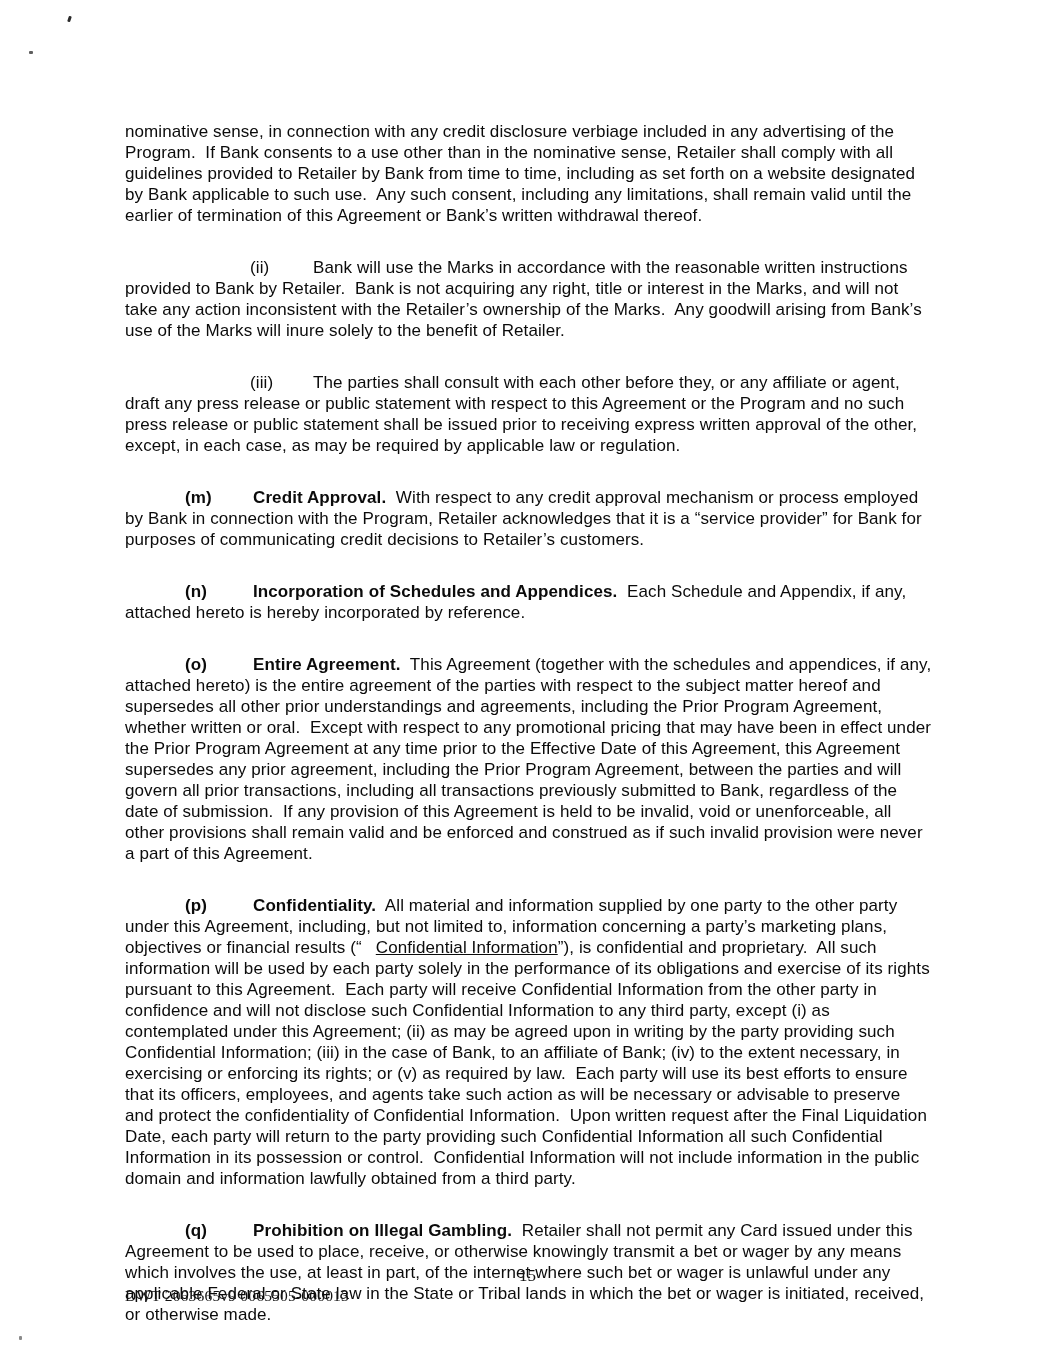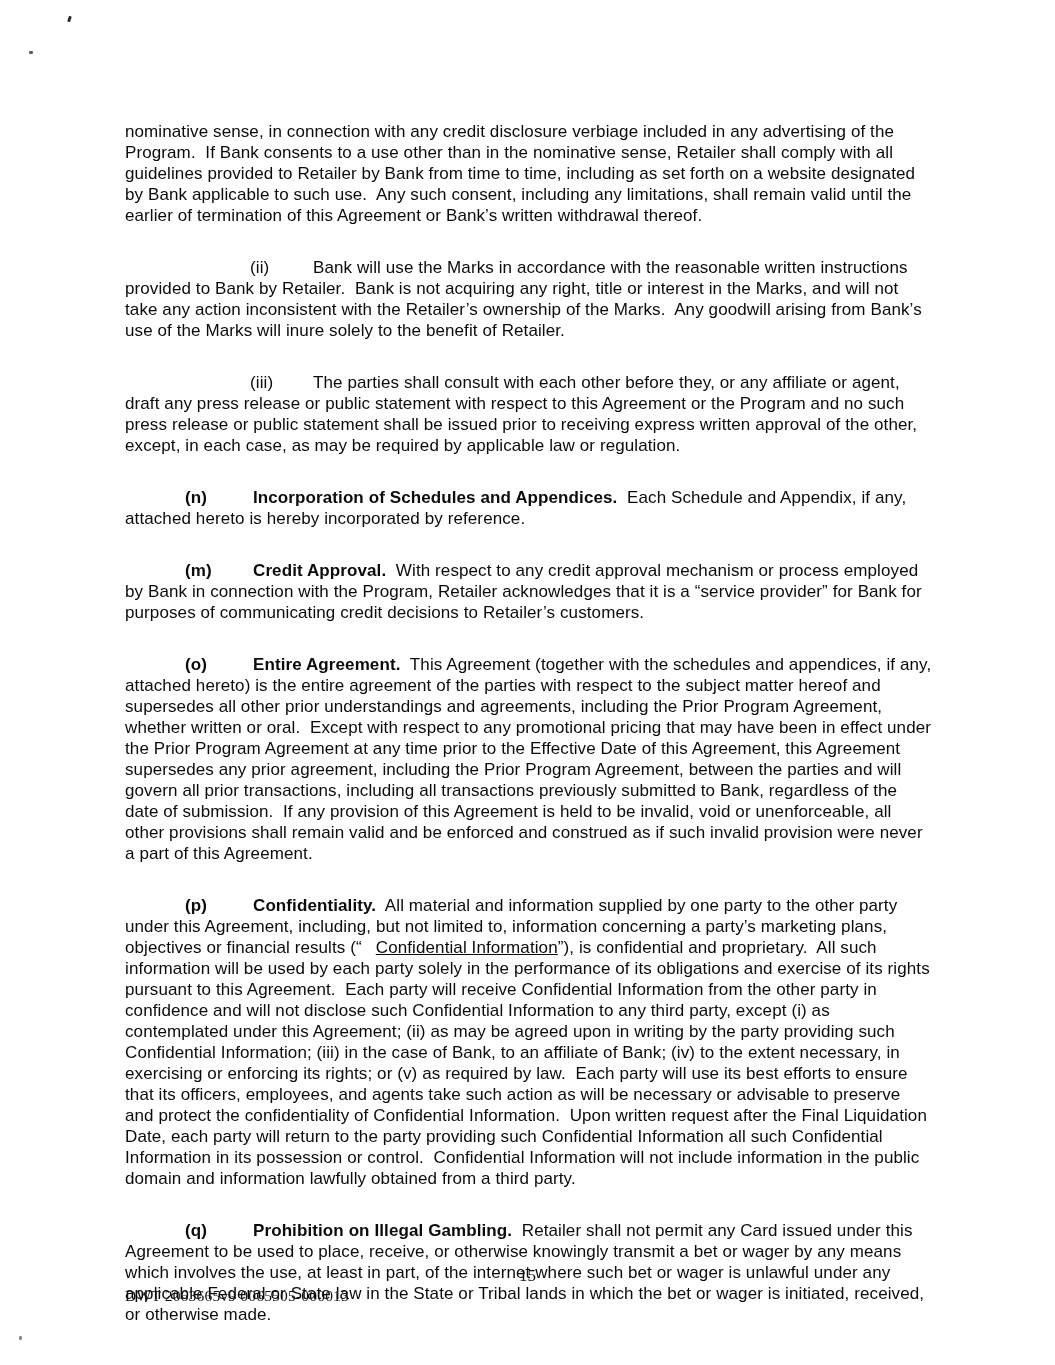--- a/index.html
+++ b/index.html
@@ -78,23 +78,23 @@
   <span class="artifact a3"></span>
 
   <div class="content">
 
     <p class="par"><span>nominative sense, in connection with any credit disclosure verbiage included in any advertising of the Program.  If Bank consents to a use other than in the nominative sense, Retailer shall comply with all guidelines provided to Retailer by Bank from time to time, including as set forth on a website designated by Bank applicable to such use.  Any such consent, including any limitations, shall remain valid until the earlier of termination of this Agreement or Bank’s written withdrawal thereof.</span></p>
 
     <p class="par romanette"><span class="lbl">(ii)</span><span>Bank will use the Marks in accordance with the reasonable written instructions provided to Bank by Retailer.  Bank is not acquiring any right, title or interest in the Marks, and will not take any action inconsistent with the Retailer’s ownership of the Marks.  Any goodwill arising from Bank’s use of the Marks will inure solely to the benefit of Retailer.</span></p>
 
     <p class="par romanette"><span class="lbl">(iii)</span><span>The parties shall consult with each other before they, or any affiliate or agent, draft any press release or public statement with respect to this Agreement or the Program and no such press release or public statement shall be issued prior to receiving express written approval of the other, except, in each case, as may be required by applicable law or regulation.</span></p>
 
+    <p class="par lettered"><span class="lbl">(m)</span><span class="hd">Credit Approval.</span><span>  With respect to any credit approval mechanism or process employed by Bank in connection with the Program, Retailer acknowledges that it is a “service provider” for Bank for purposes of communicating credit decisions to Retailer’s customers.</span></p>
+
     <p class="par lettered"><span class="lbl">(n)</span><span class="hd">Incorporation of Schedules and Appendices.</span><span>  Each Schedule and Appendix, if any, attached hereto is hereby incorporated by reference.</span></p>
-
-    <p class="par lettered"><span class="lbl">(m)</span><span class="hd">Credit Approval.</span><span>  With respect to any credit approval mechanism or process employed by Bank in connection with the Program, Retailer acknowledges that it is a “service provider” for Bank for purposes of communicating credit decisions to Retailer’s customers.</span></p>
 
     <p class="par lettered"><span class="lbl">(o)</span><span class="hd">Entire Agreement.</span><span>  This Agreement (together with the schedules and appendices, if any, attached hereto) is the entire agreement of the parties with respect to the subject matter hereof and supersedes all other prior understandings and agreements, including the Prior Program Agreement, whether written or oral.  Except with respect to any promotional pricing that may have been in effect under the Prior Program Agreement at any time prior to the Effective Date of this Agreement, this Agreement supersedes any prior agreement, including the Prior Program Agreement, between the parties and will govern all prior transactions, including all transactions previously submitted to Bank, regardless of the date of submission.  If any provision of this Agreement is held to be invalid, void or unenforceable, all other provisions shall remain valid and be enforced and construed as if such invalid provision were never a part of this Agreement.</span></p>
 
     <p class="par lettered"><span class="lbl">(p)</span><span class="hd">Confidentiality.</span><span>  All material and information supplied by one party to the other party under this Agreement, including, but not limited to, information concerning a party’s marketing plans, objectives or financial results (“</span><span class="ul">Confidential Information</span><span>”), is confidential and proprietary.  All such information will be used by each party solely in the performance of its obligations and exercise of its rights pursuant to this Agreement.  Each party will receive Confidential Information from the other party in confidence and will not disclose such Confidential Information to any third party, except (i) as contemplated under this Agreement; (ii) as may be agreed upon in writing by the party providing such Confidential Information; (iii) in the case of Bank, to an affiliate of Bank; (iv) to the extent necessary, in exercising or enforcing its rights; or (v) as required by law.  Each party will use its best efforts to ensure that its officers, employees, and agents take such action as will be necessary or advisable to preserve and protect the confidentiality of Confidential Information.  Upon written request after the Final Liquidation Date, each party will return to the party providing such Confidential Information all such Confidential Information in its possession or control.  Confidential Information will not include information in the public domain and information lawfully obtained from a third party.</span></p>
 
     <p class="par lettered"><span class="lbl">(q)</span><span class="hd">Prohibition on Illegal Gambling.</span><span>  Retailer shall not permit any Card issued under this Agreement to be used to place, receive, or otherwise knowingly transmit a bet or wager by any means which involves the use, at least in part, of the internet where such bet or wager is unlawful under any applicable Federal or State law in the State or Tribal lands in which the bet or wager is initiated, received, or otherwise made.</span></p>
 
   </div>
 
   <div class="page-number">15</div>

